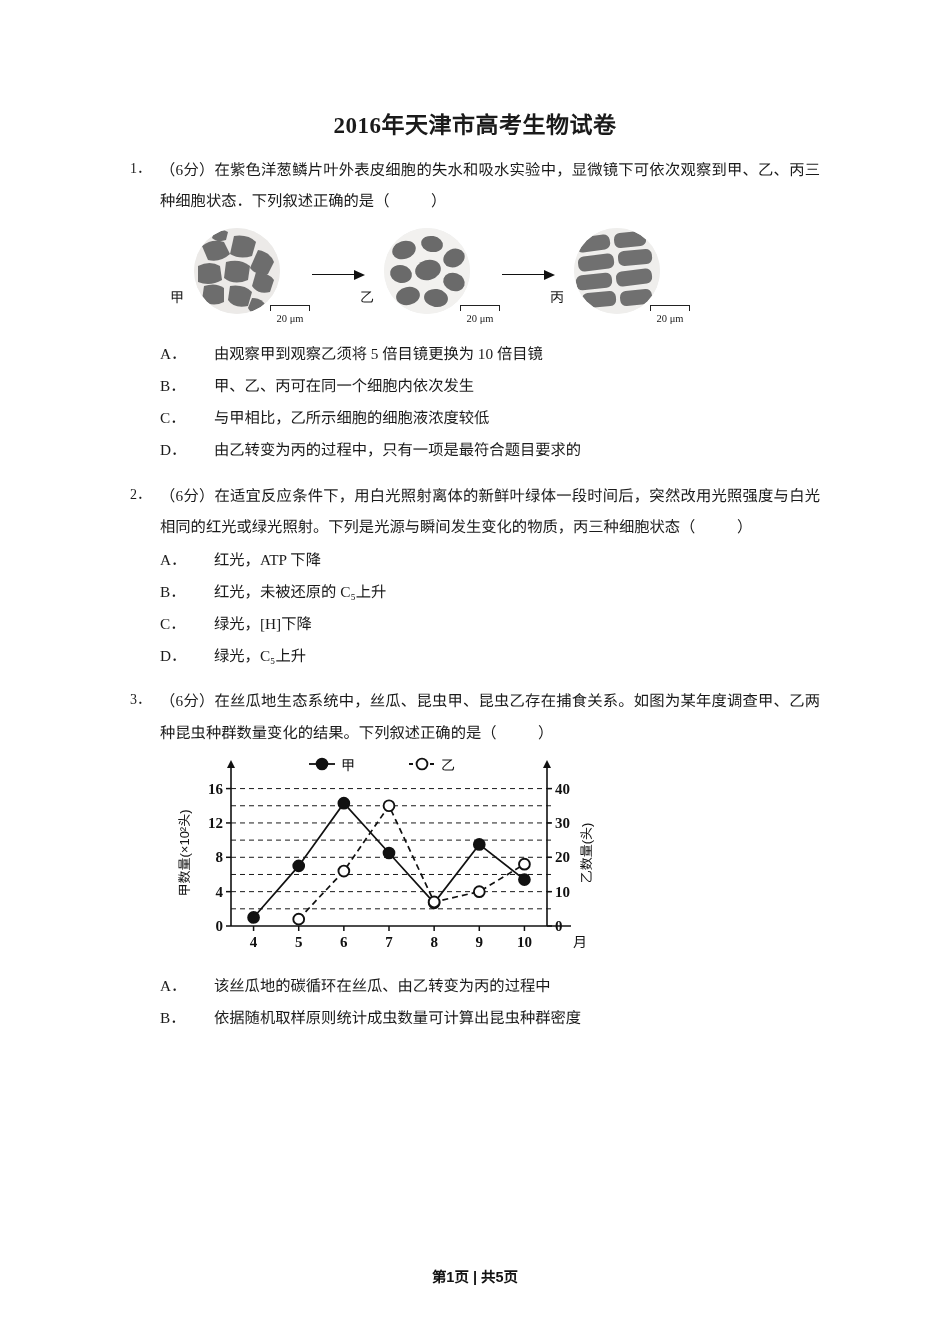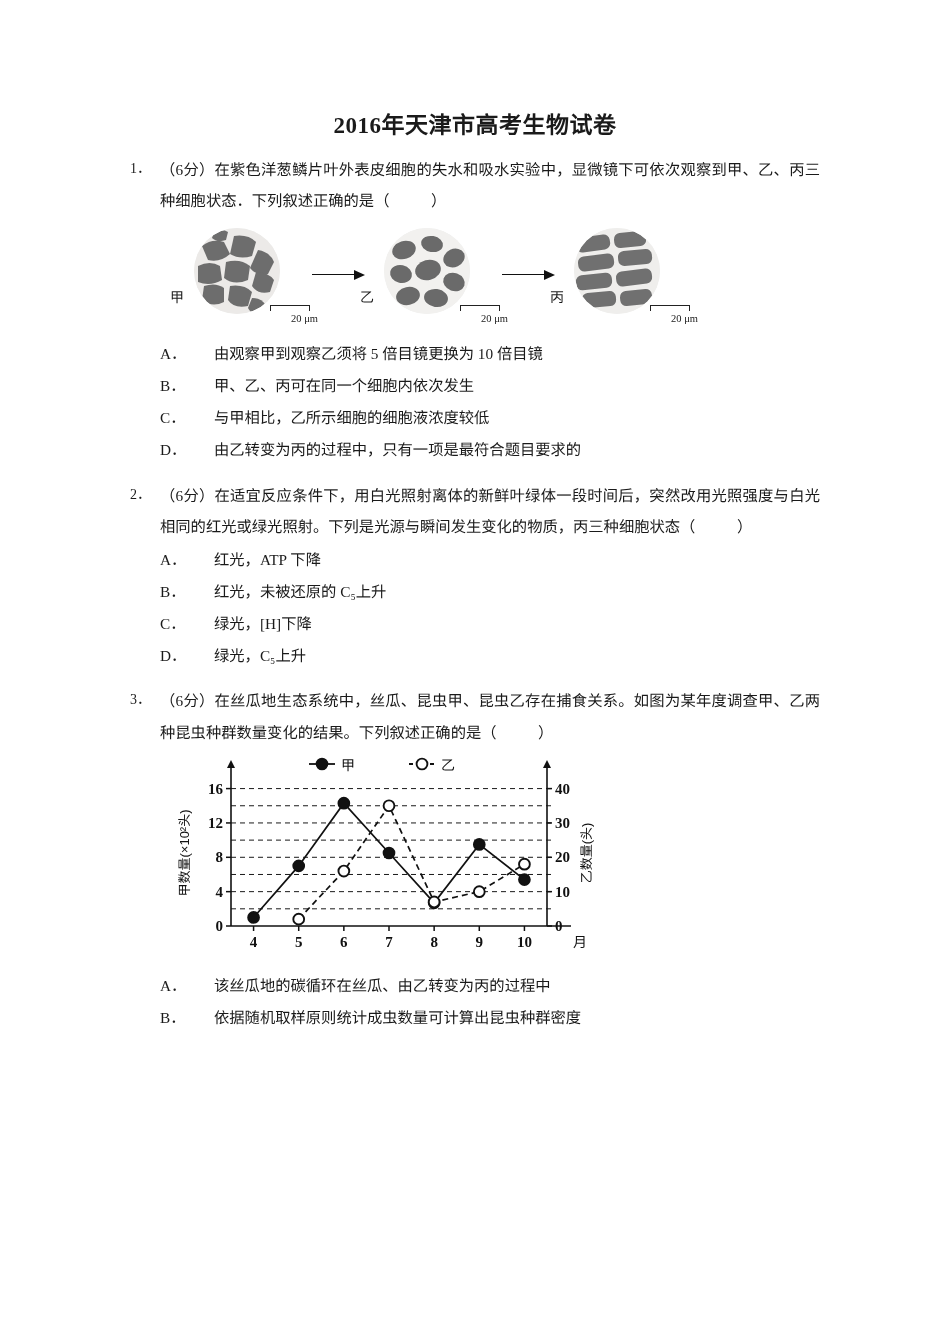--- a/index.html
+++ b/index.html
@@ -120,21 +120,21 @@
     overflow: hidden;
     background: #efefee;
   }
   .micro-disc svg { display: block; }
 
   .scalebar {
     position: absolute;
     right: 2px;
     bottom: 6px;
     width: 56px;
-    text-align: right;
+    text-align: center;
     font-size: 10.5px;
     line-height: 1.1;
   }
   .scalebar .bar {
     position: relative;
     height: 7px;
     margin-bottom: 1px;
   }
   .scalebar .bar::before {
     content: "";
@@ -441,13 +441,14 @@
         <span class="opt-letter">A．</span>
         <span class="opt-text">该丝瓜地的碳循环在丝瓜、由乙转变为丙的过程中</span>
       </div>
       <div class="option">
         <span class="opt-letter">B．</span>
         <span class="opt-text">依据随机取样原则统计成虫数量可计算出昆虫种群密度</span>
       </div>
     </div>
   </div>
 
+  <div class="footer">第1页 | 共5页</div>
 </div>
 
 </body></html>

